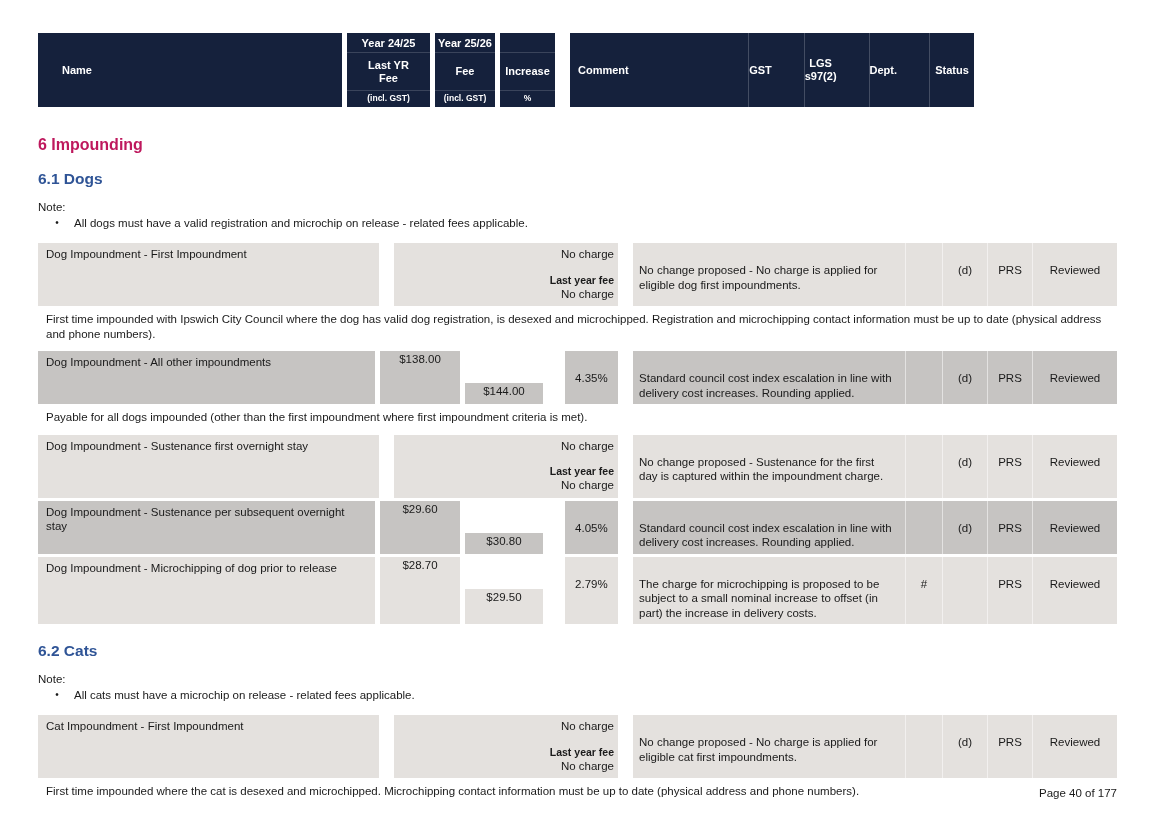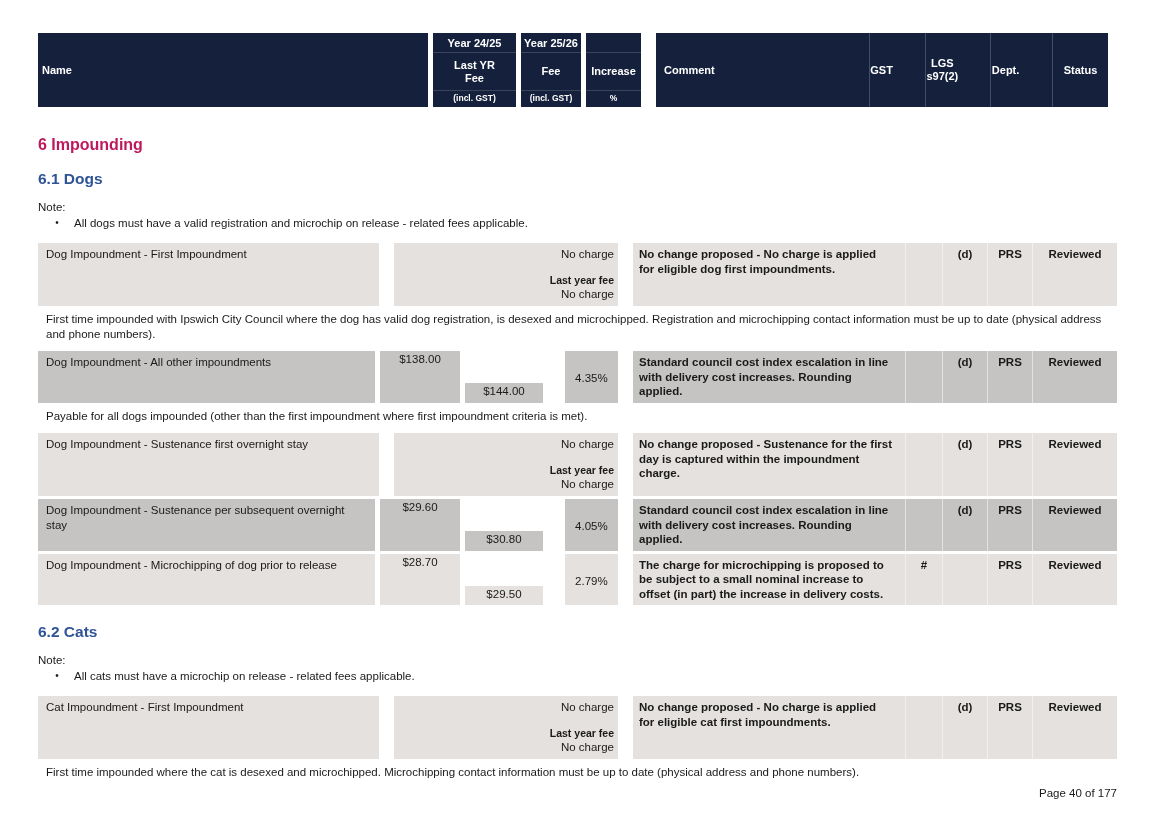--- a/index.html
+++ b/index.html
@@ -10,29 +10,29 @@
     color: #1a1a1a;
     position: relative;
     font-size: 11.5px;
     line-height: 14.5px;
   }
   .content { position: absolute; left: 38px; top: 33px; width: 1079px; }
 
   
   .thead { display: flex; height: 74px; }
   .th { background: #15213c; color: #fff; font-weight: bold; font-size: 11px; }
-  .th-name { width: 390px; display: flex; align-items: center; padding-left: 4px; }
+  .th-name { width: 304px; display: flex; align-items: center; padding-left: 24px; }
   .th-fee { width: 83px; margin-left: 5px; display: flex; flex-direction: column; text-align: center; }
   .th-fee2 { width: 60px; }
   .th-inc { width: 55px; }
   .h-year { height: 20px; line-height: 20px; border-bottom: 1px solid rgba(255,255,255,.16); }
   .h-label { flex: 1; display: flex; align-items: center; justify-content: center;
              white-space: pre-line; line-height: 13px; border-bottom: 1px solid rgba(255,255,255,.16); }
   .h-sub { height: 16px; line-height: 15px; font-size: 8.5px; }
-  .th-cblock { width: 452px; margin-left: 15px; display: flex; gap: 32px; }
+  .th-cblock { width: 404px; margin-left: 15px; display: flex; gap: 32px; }
   .thc { display: flex; align-items: center; justify-content: center; text-align: center;
          white-space: pre-line; line-height: 13px; }
   .thc-comment { width: 272px; justify-content: flex-start; padding-left: 8px; text-align: left; }
   .thc-gst { width: 37px; border-left: 1px solid rgba(255,255,255,.2); }
   .thc-lgs { width: 45px; border-left: 1px solid rgba(255,255,255,.2); }
   .thc-dept { width: 45px; border-left: 1px solid rgba(255,255,255,.2); }
   .thc-status { width: 85px; border-left: 1px solid rgba(255,255,255,.2); }
 
   
   .h1 { margin-top: 27px; font-size: 16px; line-height: 22px; font-weight: bold; color: #be185d; }
@@ -49,21 +49,21 @@
   .light > div { background: #e4e1de; }
   .dark  > div { background: #c6c4c2; }
   .c-name { width: 347px; padding: 4px 10px 4px 8px; }
   .c-fee { width: 83px; margin-left: 5px; padding-top: 1px; text-align: center; }
   .c-fee2 { width: 80px; margin-top: 32px; }
   .c-inc { width: 55px; margin-left: 22px; padding-top: 20px; text-align: center; }
   .c-merged { width: 228px; margin-left: 15px; padding: 4px 4px 5px 4px; text-align: right; }
   .c-merged .spacer { height: 12px; }
   .c-merged .lyl { font-weight: bold; font-size: 10.5px; line-height: 13px; }
   .c-cblock { width: 484px; margin-left: 15px; display: flex !important; background: none !important; }
-  .cb { padding-top: 4px; font-weight: bold; }
+  .cb { padding-top: 20px; }
   .light .cb { background: #e4e1de; }
   .dark .cb { background: #c6c4c2; }
   .cb-comment { width: 272px; padding-left: 6px; padding-right: 12px; padding-bottom: 4px; }
   .cb-gst { width: 37px; text-align: center; border-left: 1px solid rgba(255,255,255,.5); }
   .cb-lgs { width: 45px; text-align: center; border-left: 1px solid rgba(255,255,255,.5); }
   .cb-dept { width: 45px; text-align: center; border-left: 1px solid rgba(255,255,255,.5); }
   .cb-status { width: 85px; text-align: center; border-left: 1px solid rgba(255,255,255,.5); }
 
   .desc { width: 1079px; background: #fff; padding: 5px 8px 5px 8px; margin-top: 1px; margin-bottom: 5px; }
 

